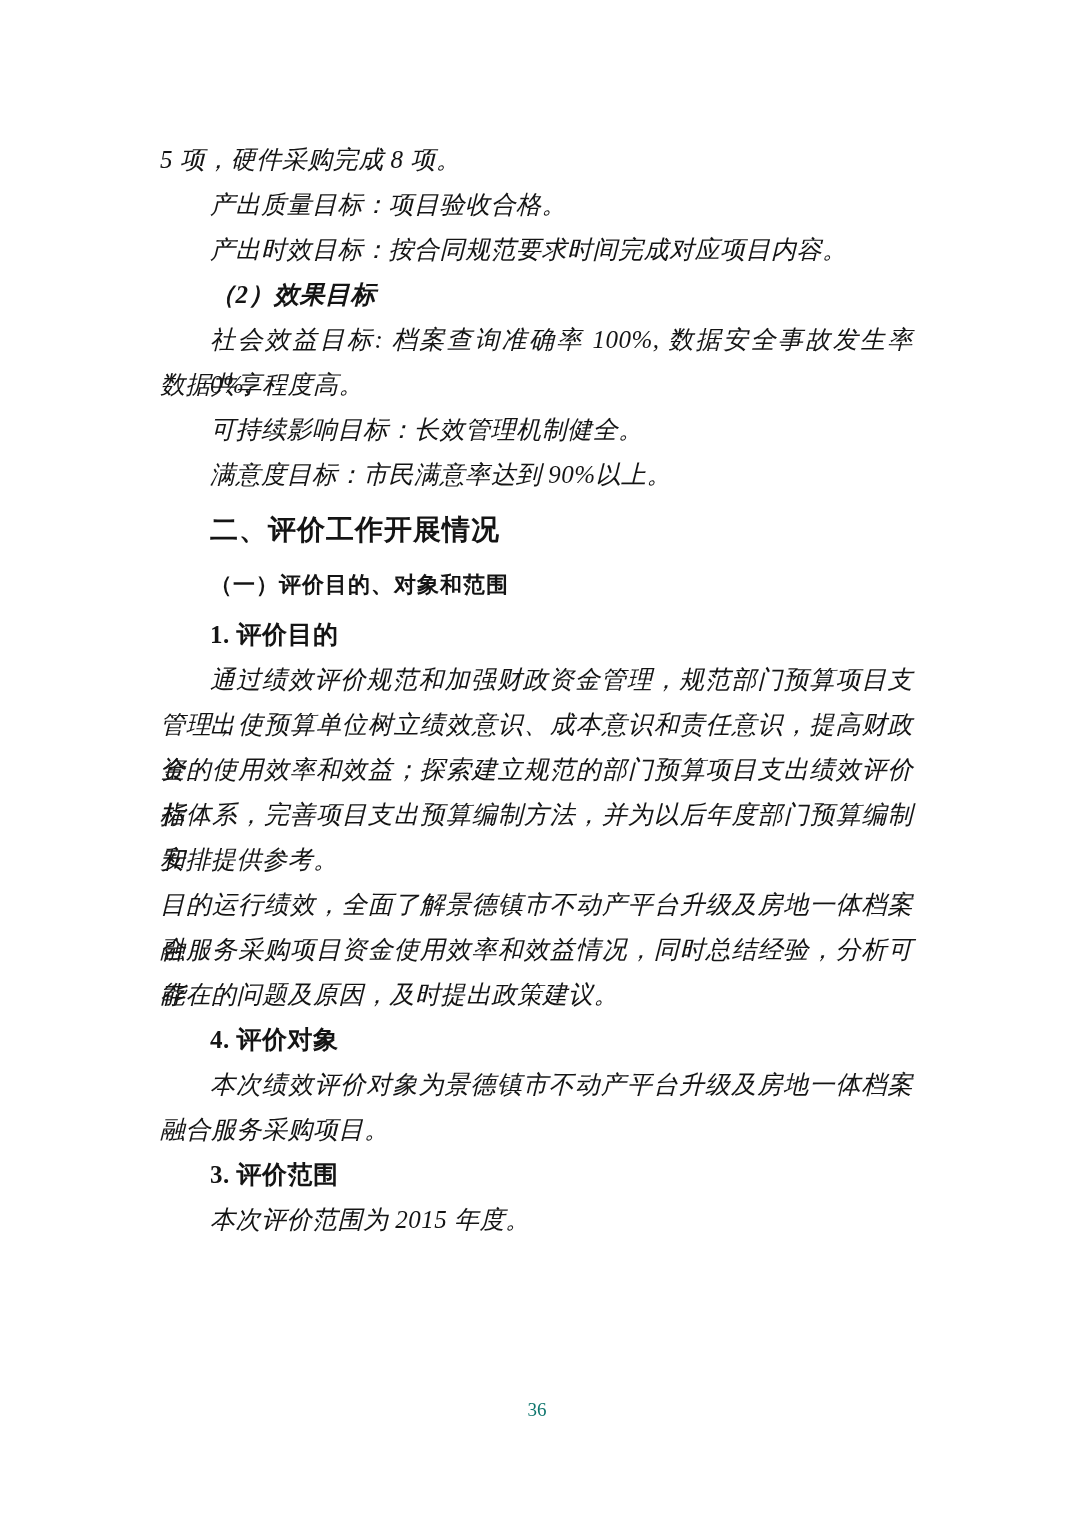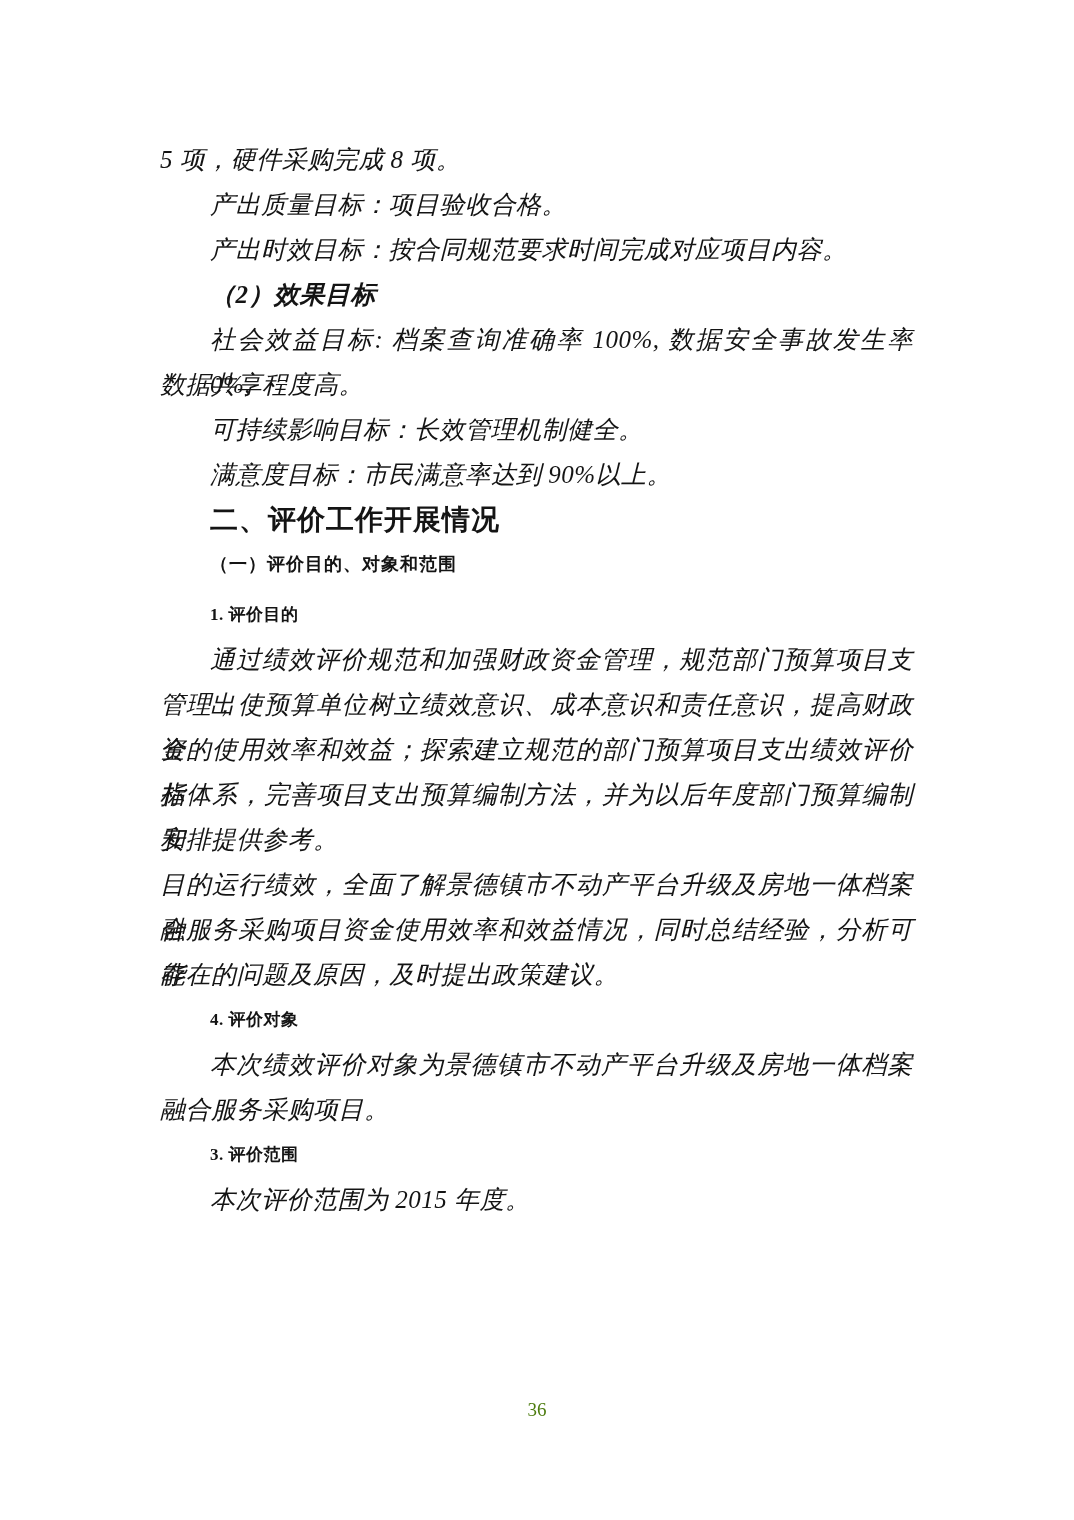--- a/index.html
+++ b/index.html
@@ -40,44 +40,44 @@
     font-family: "Liberation Sans", "DejaVu Sans", sans-serif;
     font-weight: bold;
     font-size: 28px;
     line-height: 45px;
     height: 45px;
     letter-spacing: 1px;
   }
   .h2 {
     font-family: "Liberation Sans", "DejaVu Sans", sans-serif;
     font-weight: bold;
-    font-size: 18px;
+    font-size: 22px;
     line-height: 45px;
     height: 45px;
     letter-spacing: 1px;
   }
   .h3 {
     font-weight: bold;
-    font-size: 17px;
+    font-size: 25px;
     line-height: 45px;
     height: 45px;
     letter-spacing: 0.5px;
   }
-  .mt10 { }
+  .mt10 { margin-top: 10px; }
   .mt5  { margin-top: 5px; }
   .mt4  { margin-top: 4px; }
   .page-number {
     position: absolute;
     left: 0;
     top: 1398px;
     width: 100%;
     text-align: center;
     font-size: 19px;
     line-height: 24px;
-    color: #4d7c0f;
+    color: #0f766e;
   }
 </style>
 </head>
 <body>
 
 <div class="page">
   <div class="content">
     <div class="line">5 项，硬件采购完成 8 项。</div>
     <div class="line indent">产出质量目标：项目验收合格。</div>
     <div class="line indent">产出时效目标：按合同规范要求时间完成对应项目内容。</div>

